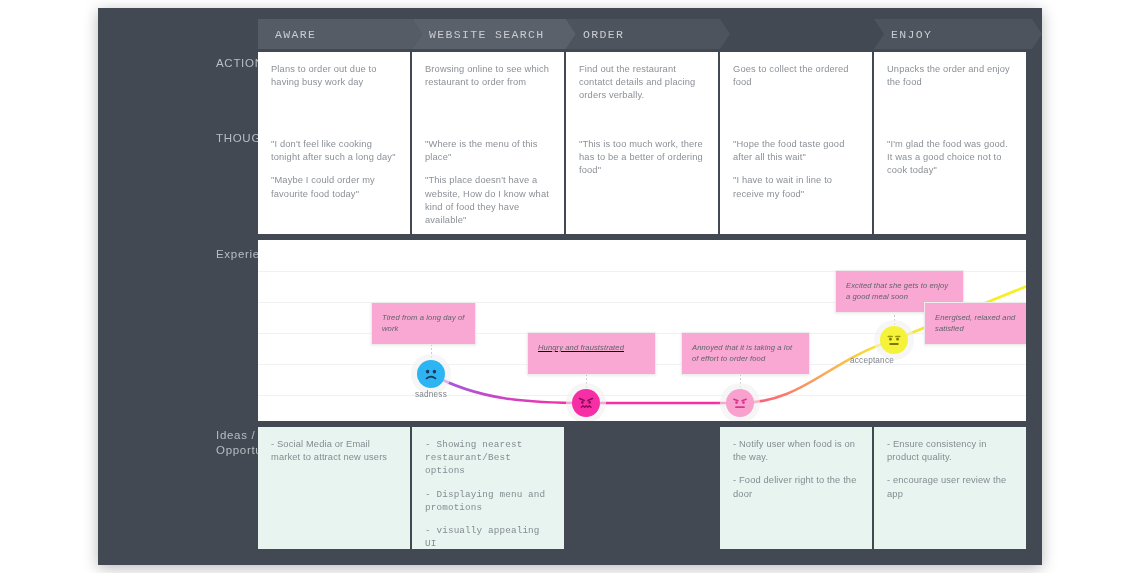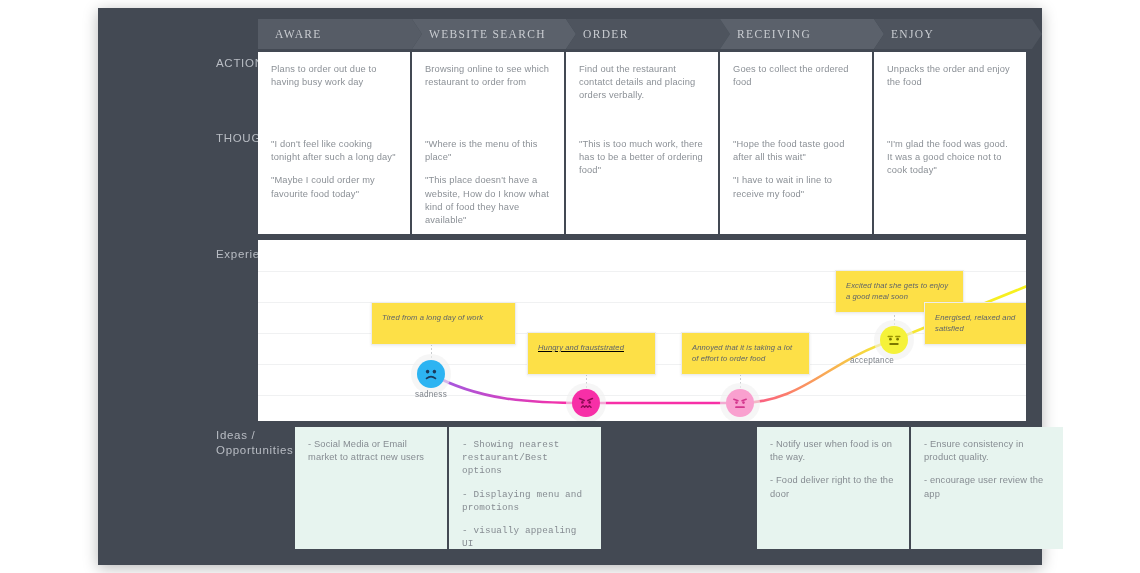--- a/index.html
+++ b/index.html
@@ -17,40 +17,40 @@
   
   .stage-head{position:absolute;top:11px;height:30px;}
   .stage-head .chev{
     position:absolute;left:0;top:0;height:30px;width:100%;
     display:flex;align-items:center;
   }
   .stage-head .chev .bg{position:absolute;inset:0;}
   .stage-head .label{
     position:relative;z-index:2;color:#c9ccd1;font-size:11.5px;
     letter-spacing:1.35px;padding-left:17px;white-space:nowrap;
-    font-family:Liberation Serif, serif;
+    font-family:Liberation Mono, monospace;
   }
 
   
   .rowlabel{
     position:absolute;left:118px;color:#b9bdc4;font-size:11.5px;
     letter-spacing:.7px;line-height:15px;white-space:pre-line;
   }
 
   
   .card{
     position:absolute;background:#ffffff;box-sizing:border-box;
     padding:11px 13px 10px 13px;overflow:hidden;
   }
   .card p{
     margin:0 0 10px 0;color:#8b9096;font-size:9.3px;line-height:13.2px;
     letter-spacing:.15px;
   }
   .card p:last-child{margin-bottom:0;}
-  .card.ideas{background:#e7f4ef;margin-left:37px;}
+  .card.ideas{background:#e7f4ef;}
   .card.ideas p{color:#868c92;}
 
   
   .exp-panel{
     position:absolute;background:#ffffff;overflow:hidden;
   }
   .gridline{position:absolute;left:0;width:100%;height:1px;background:#f0f1f2;}
   .exp-svg{position:absolute;left:0;top:0;}
 
   .emoji-node{
@@ -58,21 +58,21 @@
     box-shadow:0 0 0 6px rgba(240,240,240,.62);
     display:flex;align-items:center;justify-content:center;
   }
   .emoji-node svg{display:block;}
   .emoji-label{
     position:absolute;color:#7e838a;font-size:8.2px;letter-spacing:.2px;
     white-space:nowrap;text-align:center;
   }
 
   .callout{
-    position:absolute;background:#fde047;border:1px solid #eceded;
+    position:absolute;background:#f9a8d4;border:1px solid #eceded;
     box-sizing:border-box;padding:9px 10px;
     box-shadow:0 1px 3px rgba(0,0,0,.07);
   }
   .callout span{
     display:block;color:#5e6369;font-size:7.6px;line-height:11px;
     font-style:italic;letter-spacing:.1px;
   }
   .leader{position:absolute;width:1px;background:repeating-linear-gradient(
       to bottom,#c9ccce 0,#c9ccce 2px,transparent 2px,transparent 4px);}
 </style>
@@ -91,26 +91,20 @@
     <div class="stage-head" style="left:314px;width:164px;">
       <div class="chev">
         <div class="bg" style="background:#5b616b;clip-path:polygon(0 0,154px 0,164px 15px,154px 30px,0 30px,10px 15px);"></div>
         <span class="label">WEBSITE SEARCH</span>
       </div>
     </div>
     <div class="stage-head" style="left:468px;width:164px;">
       <div class="chev">
         <div class="bg" style="background:#4e545e;clip-path:polygon(0 0,154px 0,164px 15px,154px 30px,0 30px,10px 15px);"></div>
         <span class="label">ORDER</span>
-      </div>
-    </div>
-    <div class="stage-head" style="left:622px;width:164px;">
-      <div class="chev">
-        <div class="bg" style="background:#5b616b;clip-path:polygon(0 0,154px 0,164px 15px,154px 30px,0 30px,10px 15px);"></div>
-        <span class="label">RECEIVING</span>
       </div>
     </div>
     <div class="stage-head" style="left:776px;width:168px;">
       <div class="chev">
         <div class="bg" style="background:#4e545e;clip-path:polygon(0 0,158px 0,168px 15px,158px 30px,0 30px,10px 15px);"></div>
         <span class="label">ENJOY</span>
       </div>
     </div>
 
     <div class="rowlabel" style="top:48px;">ACTIONS</div>
@@ -174,21 +168,21 @@
           </linearGradient>
         </defs>
         <path d="M 173 134 C 220 160, 270 163, 328 163 L 482 163 C 545 163, 570 120, 636 100 L 789 38" fill="none" stroke="url(#emoGrad)" stroke-width="2.6" stroke-linecap="round"></path>
       </svg>
 
       <div class="leader" style="left:173px;top:104px;height:22px;"></div>
       <div class="leader" style="left:328px;top:134px;height:22px;"></div>
       <div class="leader" style="left:482px;top:134px;height:22px;"></div>
       <div class="leader" style="left:636px;top:71px;height:22px;"></div>
 
-      <div class="callout" style="left:113px;top:62px;width:145px;height:43px;">
+      <div class="callout" style="left:113px;top:62px;width:105px;height:43px;">
         <span>Tired from a long day of work</span>
       </div>
       <div class="callout" style="left:269px;top:92px;width:129px;height:43px;text-decoration:underline;">
         <span>Hungry and frauststrated</span>
       </div>
       <div class="callout" style="left:423px;top:92px;width:129px;height:43px;">
         <span>Annoyed that it is taking a lot of effort to order food</span>
       </div>
       <div class="callout" style="left:577px;top:30px;width:129px;height:43px;">
         <span>Excited that she gets to enjoy a good meal soon</span>

